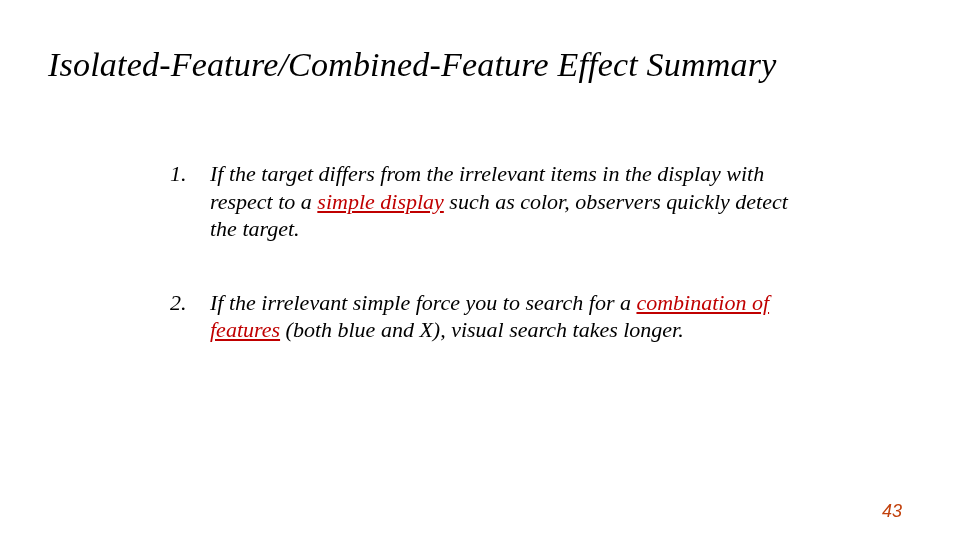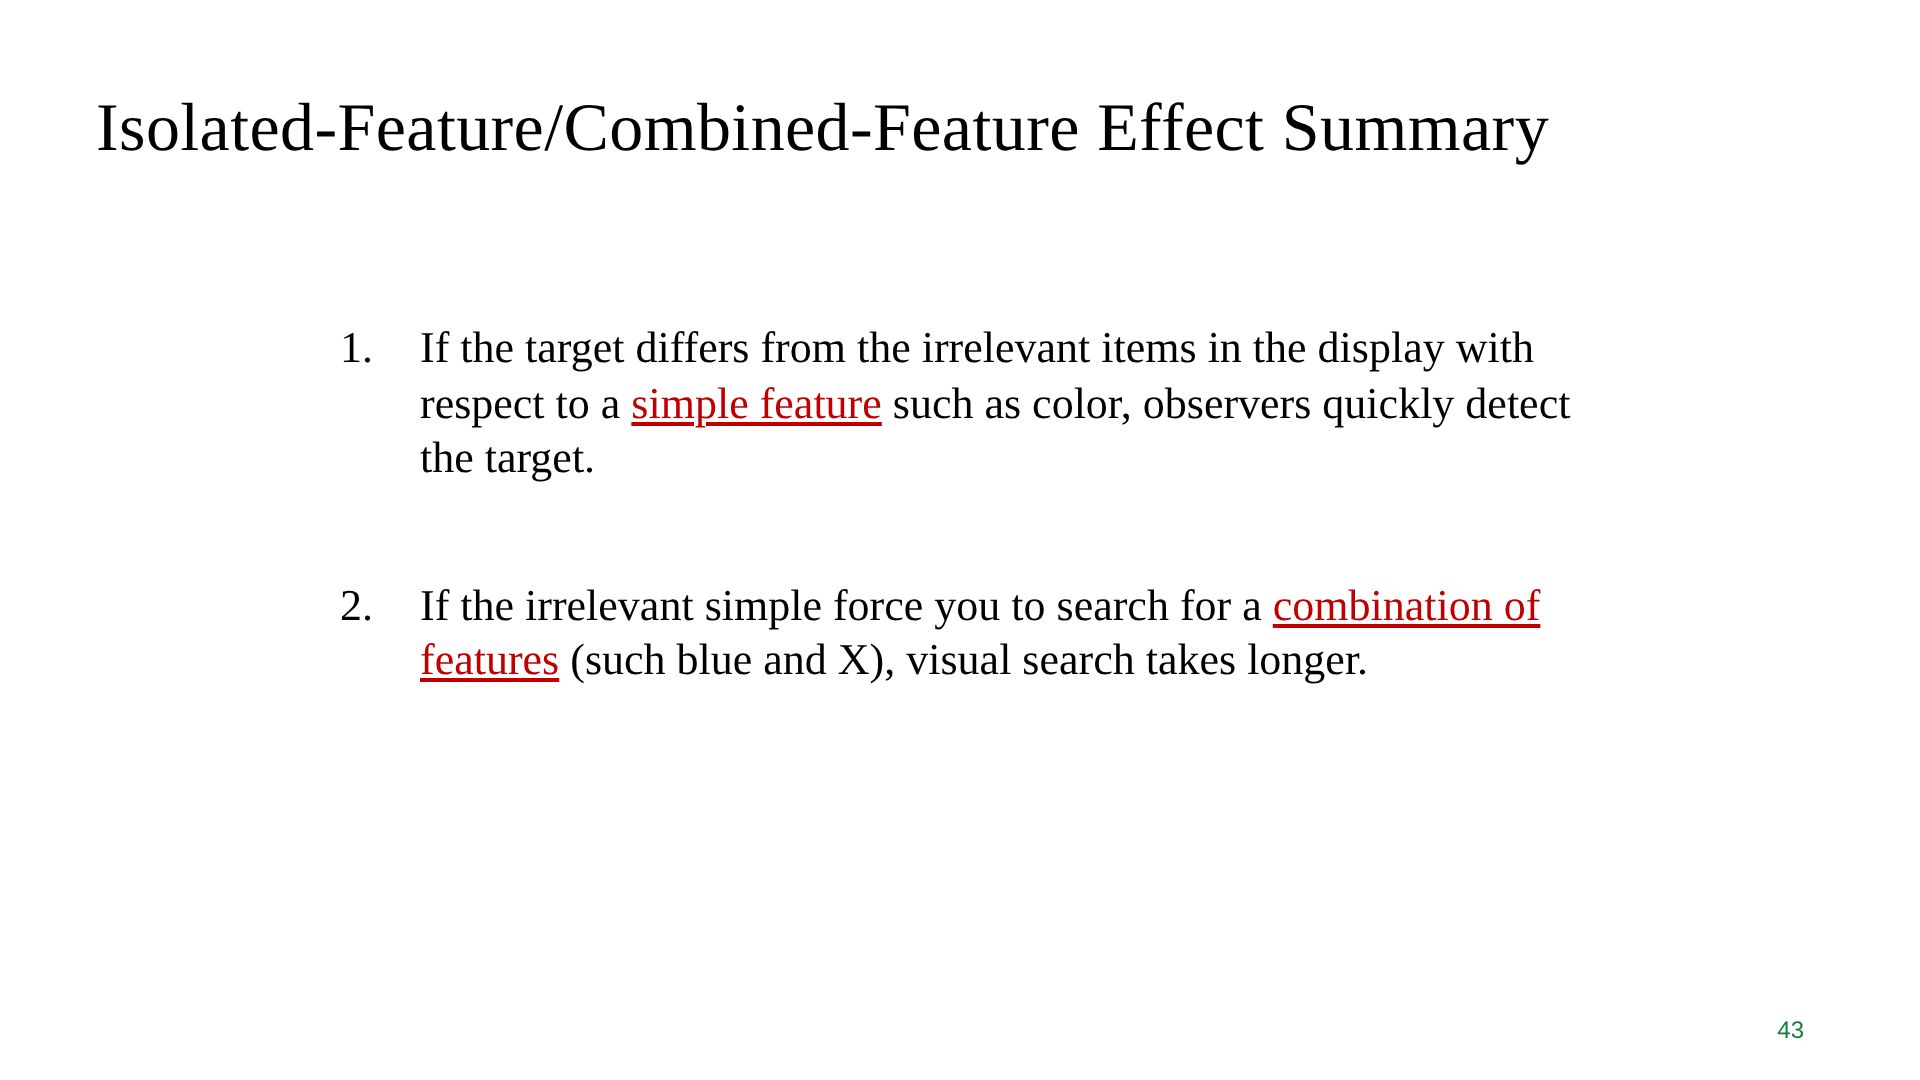--- a/index.html
+++ b/index.html
@@ -10,20 +10,21 @@
     background: #ffffff;
     font-family: "Times New Roman", Times, serif;
     color: #000000;
     position: relative;
   }
   .slide {
     width: 928px;
     height: 540px;
     position: relative;
     box-sizing: border-box;
+    font-style: italic;
   }
   .title {
     position: absolute;
     top: 46px;
     left: 48px;
     right: 48px;
     font-size: 34px;
     font-weight: 400;
     letter-spacing: 0.2px;
   }
@@ -58,40 +59,40 @@
   .u-red {
     color: #c00000;
     text-decoration: underline;
     text-decoration-color: #c00000;
   }
   .page-num {
     position: absolute;
     right: 26px;
     bottom: 18px;
     font-family: Arial, Helvetica, sans-serif;
-    font-size: 12px;
-    color: #15803d;
+    font-size: 18px;
+    color: #c2410c;
   }
 </style>
 </head>
 <body>
 
 <div class="slide">
 
   <div class="title">Isolated-Feature/Combined-Feature Effect Summary</div>
 
   <div class="body">
     <ol class="points">
 
       <li>
-        <span>If the target differs from the irrelevant items in the display with respect to a </span><span class="u-red">simple feature</span><span> such as color, observers quickly detect the target.</span>
+        <span>If the target differs from the irrelevant items in the display with respect to a </span><span class="u-red">simple display</span><span> such as color, observers quickly detect the target.</span>
       </li>
 
       <li>
-        <span>If the irrelevant simple force you to search for a </span><span class="u-red">combination of features</span><span> (such blue and X), visual search takes longer.</span>
+        <span>If the irrelevant simple force you to search for a </span><span class="u-red">combination of features</span><span> (both blue and X), visual search takes longer.</span>
       </li>
 
     </ol>
   </div>
 
   <div class="page-num">43</div>
 
 </div>
 
 </body></html>

